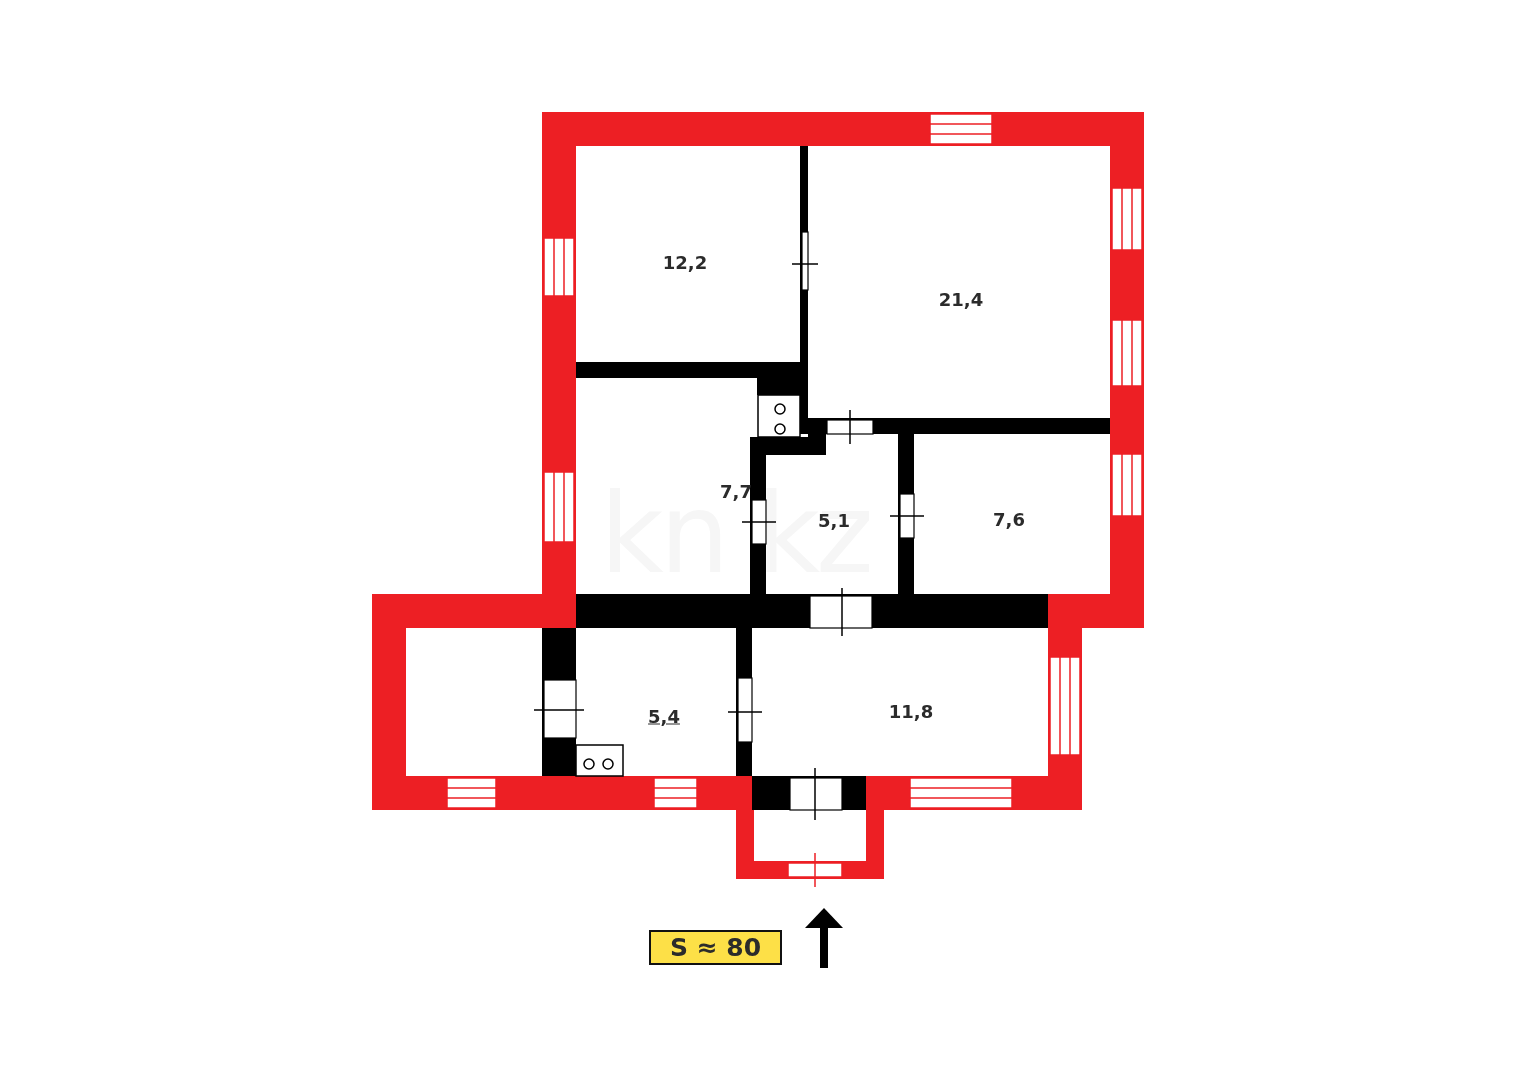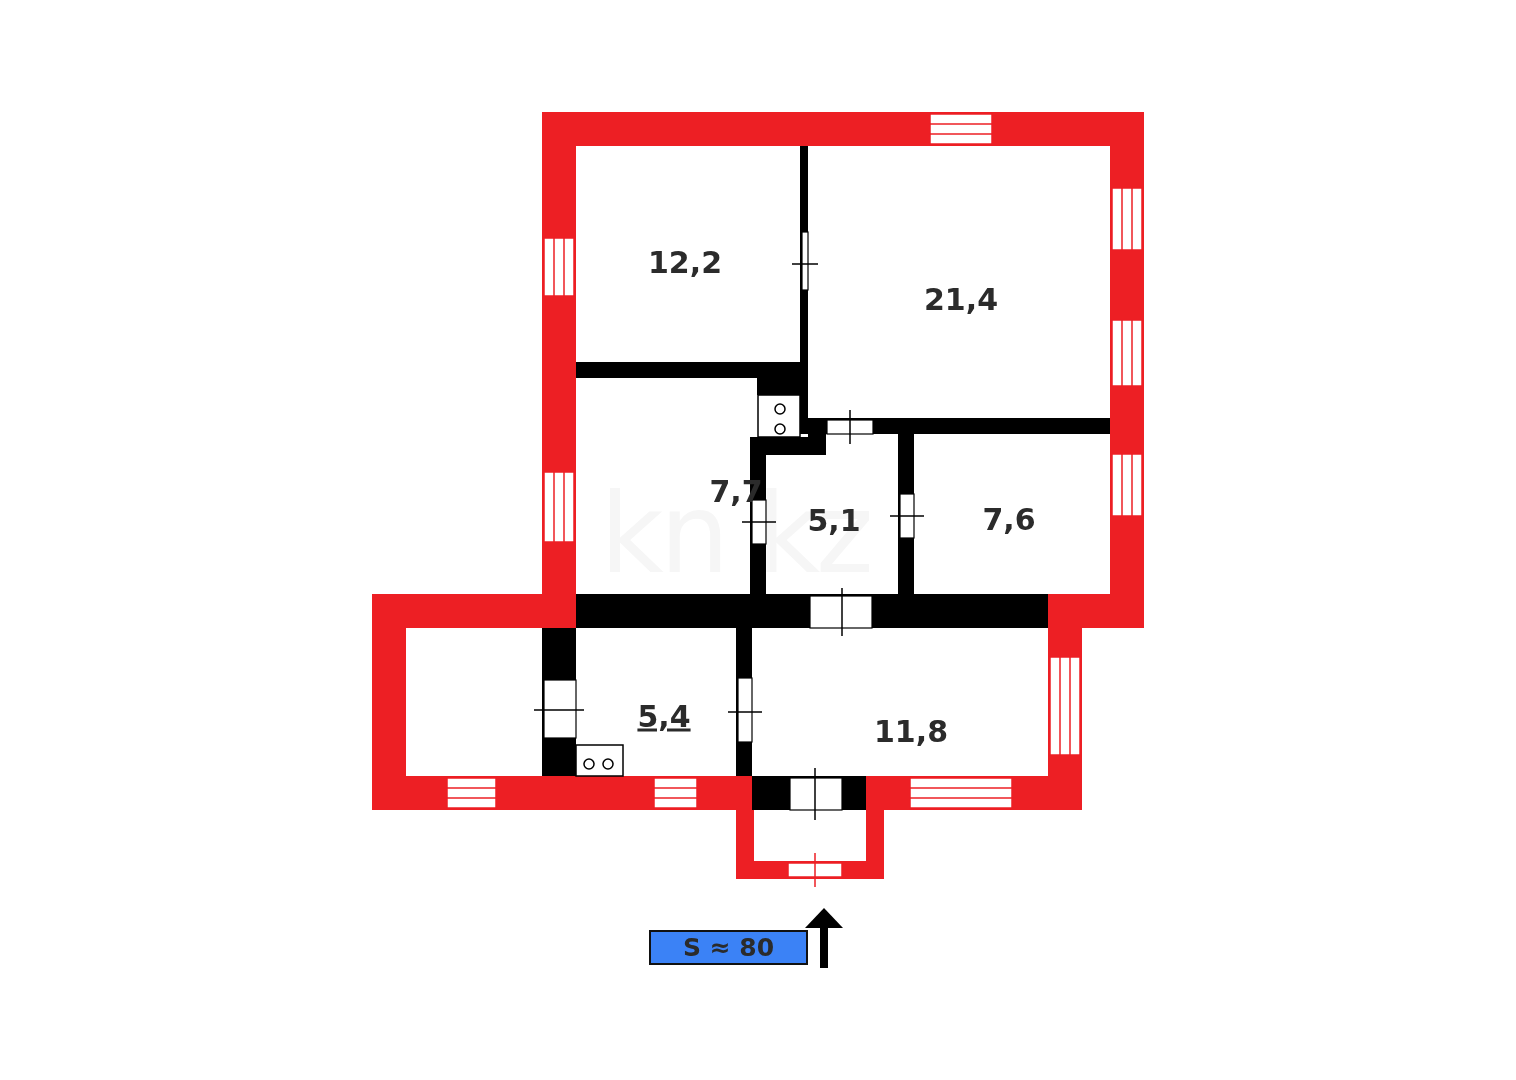--- a/index.html
+++ b/index.html
@@ -1,26 +1,26 @@
 <!DOCTYPE html>
 <html><head>
   <meta charset="utf-8">
   <style>
     html, body { margin: 0; padding: 0; background: #ffffff; }
     body { width: 1516px; height: 1080px; position: relative; overflow: hidden;
            font-family: "DejaVu Sans", sans-serif; }
     #plan { position: absolute; left: 0; top: 0; width: 1516px; height: 1080px; }
     .room-label { position: absolute; transform: translate(-50%, -50%);
-                  font-family: "DejaVu Sans", sans-serif; font-size: 30px; font-weight: bold;
+                  font-family: "DejaVu Sans", sans-serif; font-size: 18px; font-weight: bold;
                   color: #2b2b2b; letter-spacing: 0px; white-space: nowrap; }
     .watermark { position: absolute; left: 600px; top: 470px; font-size: 110px;
                  color: #f6f6f6; font-family: "DejaVu Sans", sans-serif; font-weight: normal;
                  letter-spacing: -4px; }
-    .area-box { position: absolute; left: 649px; top: 930px; width: 159px; height: 35px;
-                border: 2px solid #111; background: #3b82f6; display: flex; align-items: center;
+    .area-box { position: absolute; left: 649px; top: 930px; width: 133px; height: 35px;
+                border: 2px solid #111; background: #fde047; display: flex; align-items: center;
                 justify-content: center; font-size: 25px; font-weight: bold; color: #2b2b2b;
                 box-sizing: border-box; }
     .north-arrow { position: absolute; left: 805px; top: 908px; width: 38px; height: 60px; }
   </style>
 </head>
 <body>
 
 <div class="watermark">kn  kz</div>
 
 <svg id="plan" viewBox="0 0 1516 1080" xmlns="http://www.w3.org/2000/svg">
@@ -149,20 +149,20 @@
     <circle cx="608" cy="764" r="5"></circle>
   </g>
 </svg>
 
 <div class="room-label" style="left:685px; top:262px;">12,2</div>
 <div class="room-label" style="left:961px; top:299px;">21,4</div>
 <div class="room-label" style="left:692px; top:491px;margin-left:44px;">7,7</div>
 <div class="room-label" style="left:834px; top:520px;text-align:right;">5,1</div>
 <div class="room-label" style="left:1009px; top:519px;">7,6</div>
 <div class="room-label" style="left:664px; top:716px;text-decoration:underline;">5,4</div>
-<div class="room-label" style="left:911px; top:731px;">11,8</div>
+<div class="room-label" style="left:911px; top:711px;">11,8</div>
 
 <div class="area-box">S ≈ 80</div>
 
 <svg class="north-arrow" viewBox="0 0 38 60" xmlns="http://www.w3.org/2000/svg">
   <polygon points="19,0 38,20 0,20" fill="#000"></polygon>
   <rect x="15" y="18" width="8" height="42" fill="#000"></rect>
 </svg>
 
 </body></html>

